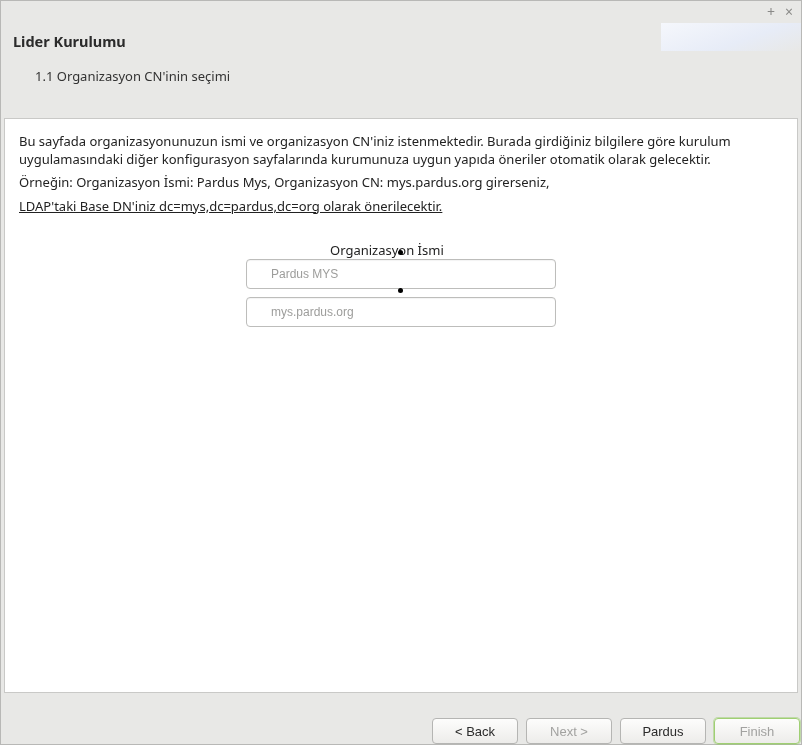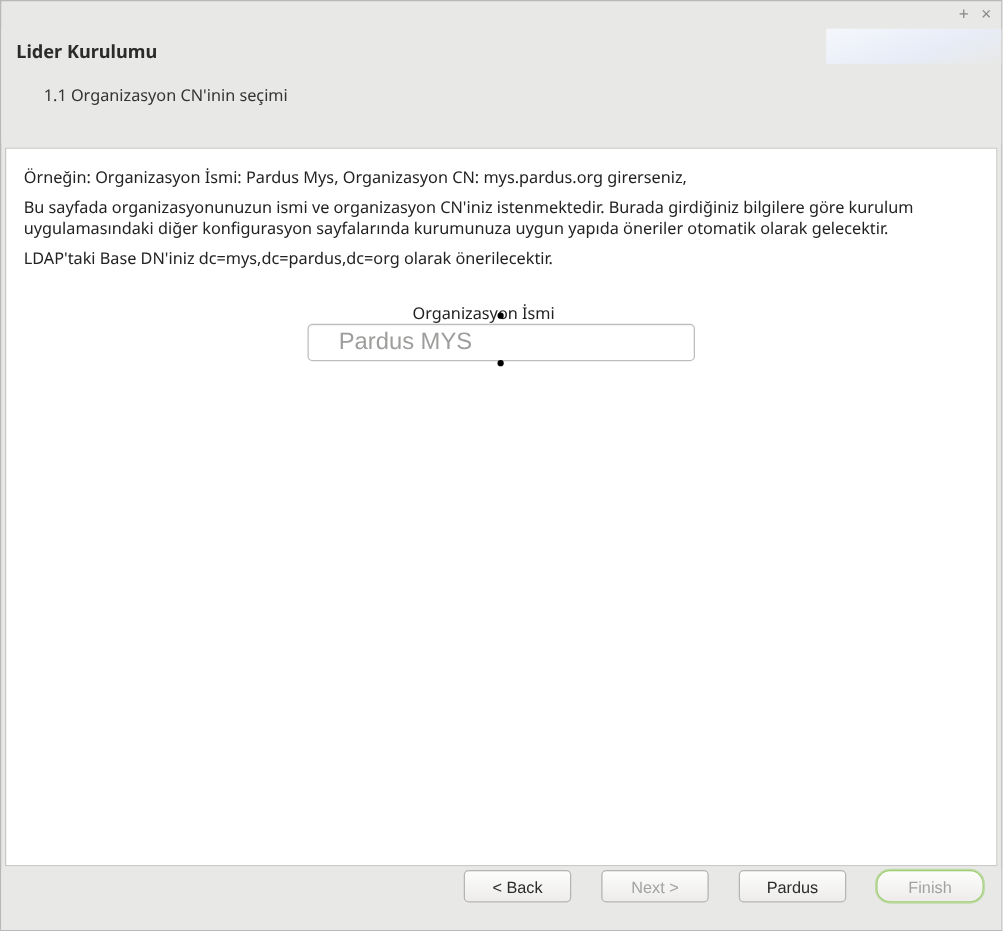--- a/index.html
+++ b/index.html
@@ -75,20 +75,21 @@
     box-sizing: border-box;
     overflow: auto;
   }
   .content p {
     margin: 0 0 6px 0;
     line-height: 1.35;
     color: #222;
   }
   .content p.gap {
     margin-bottom: 26px;
+    text-decoration: underline;
   }
   .form {
     margin-top: 14px;
   }
   .row {
     display: flex;
     align-items: center;
     margin-bottom: 8px;
     flex-direction: column;
   }
@@ -111,35 +112,35 @@
     height: 5px;
     background: #000;
     border-radius: 50%;
   }
   .row input {
     width: 260px;
     height: 24px;
     padding: 2px 24px;
     border: 1px solid #bdbdbb;
     border-radius: 4px;
-    font-size: 19px;
+    font-size: 12px;
     color: #ef4444;
     background: #fff;
     box-shadow: inset 0 1px 1px rgba(0,0,0,0.05);
   }
   .row input::placeholder {
     color: #9d9d9b;
   }
   .footer {
     height: 48px;
     display: flex;
     justify-content: flex-end;
-    align-items: flex-start;
-    gap: 24px;
-    padding: 0 14px;
+    align-items: flex-end;
+    gap: 8px;
+    padding: 0 1px;
     background: #e8e8e6;
     border-top: 0;
   }
   .btn {
     min-width: 86px;
     height: 26px;
     padding: 0 14px;
     border: 1px solid #b5b5b3;
     border-radius: 4px;
     background: linear-gradient(#fdfdfc, #edecea);
@@ -147,53 +148,53 @@
     color: #2b2b2b;
     cursor: pointer;
   }
   .btn:disabled {
     color: #a2a2a0;
     cursor: default;
   }
   .btn.default {
     border-color: #9fcf73;
     box-shadow: 0 0 0 1px rgba(144,200,96,0.45);
-    border-radius: 11px;
   }
 </style>
 </head>
 <body>
 
 <div class="window">
 
   <div class="titlebar">
     <span>+</span>
     <span>×</span>
   </div>
 
   <div class="header">
     <div class="header-accent"></div>
     <h1>Lider Kurulumu</h1>
     <p class="subtitle">1.1 Organizasyon CN'inin seçimi</p>
   </div>
 
   <div class="content-outer">
     <div class="content">
+      <p>Bu sayfada organizasyonunuzun ismi ve organizasyon CN'iniz istenmektedir. Burada girdiğiniz bilgilere göre kurulum uygulamasındaki diğer konfigurasyon sayfalarında kurumunuza uygun yapıda öneriler otomatik olarak gelecektir.</p>
       <p>Örneğin: Organizasyon İsmi: Pardus Mys, Organizasyon CN: mys.pardus.org girerseniz,</p>
-      <p>Bu sayfada organizasyonunuzun ismi ve organizasyon CN'iniz istenmektedir. Burada girdiğiniz bilgilere göre kurulum uygulamasındaki diğer konfigurasyon sayfalarında kurumunuza uygun yapıda öneriler otomatik olarak gelecektir.</p>
       <p class="gap">LDAP'taki Base DN'iniz dc=mys,dc=pardus,dc=org olarak önerilecektir.</p>
 
       <div class="form">
         <div class="row">
           <label>Organizasyon İsmi</label>
           <span class="req"></span>
           <input type="text" placeholder="Pardus MYS" style="">
         </div>
         <div class="row">
           <span class="req"></span>
+          <input type="text" placeholder="mys.pardus.org" style="">
         </div>
       </div>
     </div>
   </div>
 
   <div class="footer">
     <button class="btn">&lt; Back</button>
     <button class="btn" disabled="">Next &gt;</button>
     <button class="btn">Pardus</button>
     <button class="btn default" disabled="">Finish</button>

